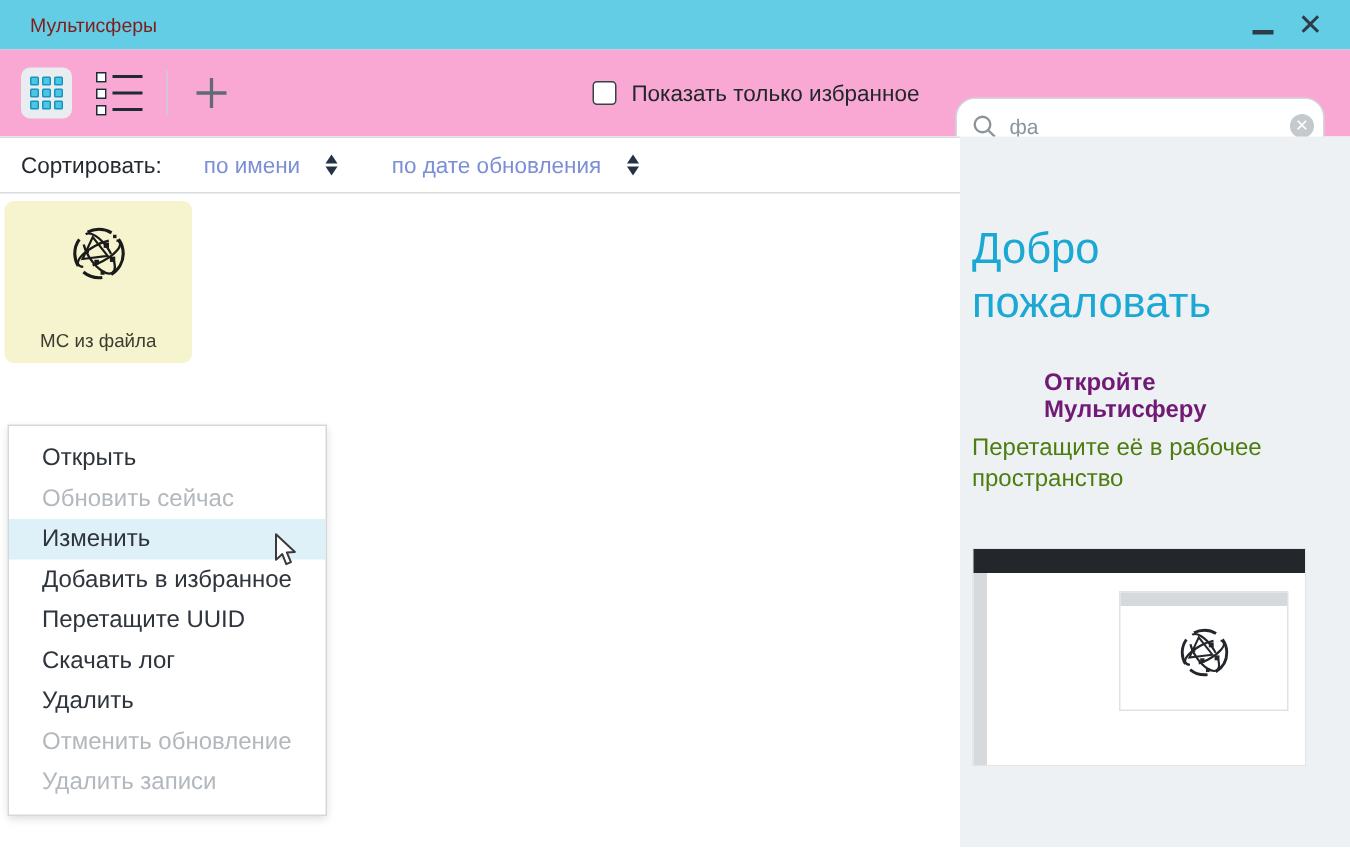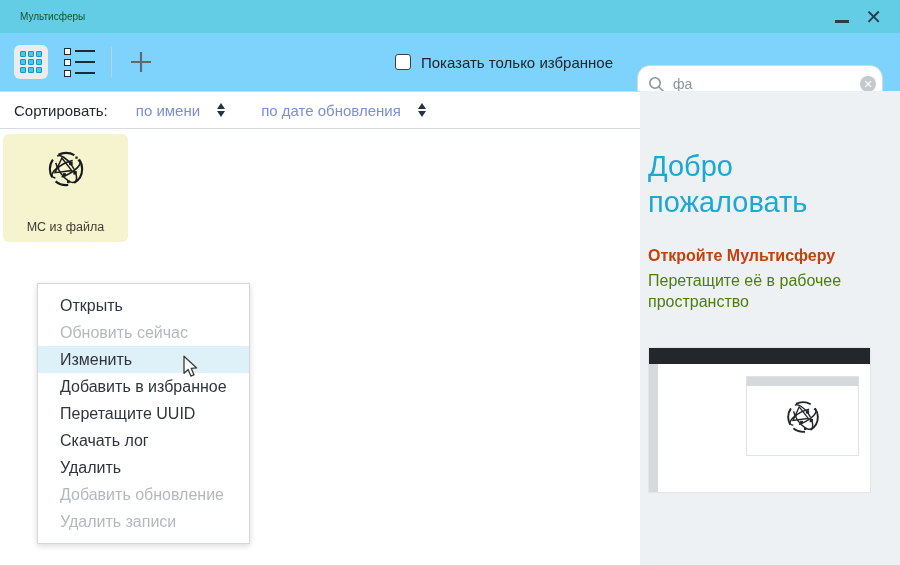--- a/index.html
+++ b/index.html
@@ -6,27 +6,27 @@
     --titlebar-bg:#62cde4; --accent:#35bfe3; --link-blue:#7b8ed6;
     --tile-bg:#f5f4cf; --menu-hover-bg:#def0f8; --disabled-text:#b3b8be;
     --sidebar-bg:#eef1f3; --welcome-heading:#1ba9d4; --dark-text:#2b3640;
   }
   *{box-sizing:border-box;margin:0;padding:0;font-family:"Liberation Sans",sans-serif;}
   body{width:900px;height:565px;overflow:hidden;background:#fff;}
   .window{position:relative;width:900px;height:565px;background:#fff;overflow:hidden;}
 
   
   .titlebar{height:33px;background:var(--titlebar-bg);display:flex;align-items:center;padding:0 18px 0 20px;}
-  .titlebar .title{font-size:10px;color:#14532d;}
+  .titlebar .title{font-size:13px;color:#7f1d1d;}
   .win-controls{margin-left:auto;display:flex;align-items:center;gap:16px;}
   .min-btn{width:14px;height:3px;background:#2c3d49;display:inline-block;transform:translateY(5px);cursor:default;}
   .close-btn{font-size:20px;line-height:20px;color:#2c3d49;cursor:default;}
 
   
-  .toolbar{height:58px;background:#7dd3fc;display:flex;align-items:center;padding:0 17px 0 14px;justify-content:center;}
+  .toolbar{height:58px;background:#f9a8d4;display:flex;align-items:center;padding:0 17px 0 14px;justify-content:center;}
   .icon-btn{display:flex;align-items:center;justify-content:center;background:transparent;border:none;cursor:pointer;}
   .view-grid{width:34px;height:34px;border-radius:6px;background:#e9edef;}
   .grid-icon{display:grid;grid-template-columns:repeat(3,6px);grid-template-rows:repeat(3,6px);gap:2px;}
   .grid-icon i{background:#49c7e8;border:1px solid #1994bc;border-radius:1px;}
   .view-list{width:34px;height:34px;margin-left:14px;}
   .list-icon{display:flex;flex-direction:column;gap:4px;}
   .list-icon .row{display:flex;align-items:center;gap:4px;}
   .list-icon .bullet{width:7px;height:7px;border:1.6px solid #1e2a38;background:#fff;}
   .list-icon .bar{width:20px;height:2.6px;background:#1e2a38;}
   .tb-divider{width:1px;height:30px;background:#c9ced2;margin:0 13px 0 15px;}
@@ -51,31 +51,31 @@
   .tri-up{width:0;height:0;border-left:4.5px solid transparent;border-right:4.5px solid transparent;border-bottom:6px solid #253244;margin-bottom:2px;}
   .tri-down{width:0;height:0;border-left:4.5px solid transparent;border-right:4.5px solid transparent;border-top:6px solid #253244;}
 
   .tile{width:125px;height:108px;margin:5px 0 0 3px;background:var(--tile-bg);border-radius:6px;display:flex;flex-direction:column;align-items:center;cursor:pointer;}
   .tile .sphere{margin-top:10px;}
   .tile-label{margin-top:26px;font-size:12.5px;color:#3c3c30;}
 
   
   .sidebar{flex:1;background:var(--sidebar-bg);padding:57px 20px 0 8px;}
   .welcome{font-size:29px;line-height:1.25;color:var(--welcome-heading);max-width:210px;font-weight:400;}
-  .hint-title{display:block;margin-top:26px;font-size:16px;font-weight:bold;color:#c2410c;}
+  .hint-title{display:block;margin-top:26px;font-size:16px;font-weight:bold;color:#701a75;margin-left:48px;}
   .hint-text{margin-top:5px;font-size:16px;line-height:1.35;color:#4d7c0f;max-width:215px;}
   .illu{position:relative;margin-top:34px;width:223px;height:146px;background:#fff;border:1px solid #e3e6e8;}
   .illu-topbar{height:16px;background:#23272c;}
   .illu-leftstrip{position:absolute;left:0;top:16px;bottom:0;width:9px;background:#d7dadc;}
   .illu-panel{position:absolute;left:97px;top:28px;width:113px;height:80px;background:#fff;border:1px solid #e0e3e5;}
   .illu-panel-strip{height:9px;background:#d6d9db;}
   .illu-panel .sphere{display:block;margin:8px auto 0;}
 
   
-  .context-menu{position:absolute;left:37px;top:283px;width:213px;background:#fff;border:1px solid #d4d8db;box-shadow:0 2px 6px rgba(0,0,0,.15);padding:8px 0;z-index:10;}
+  .context-menu{position:absolute;left:5px;top:283px;width:213px;background:#fff;border:1px solid #d4d8db;box-shadow:0 2px 6px rgba(0,0,0,.15);padding:8px 0;z-index:10;}
   .menu-item{height:27px;line-height:27px;padding-left:22px;font-size:16px;color:#2f353c;white-space:nowrap;cursor:pointer;}
   .menu-item.hover{background:var(--menu-hover-bg);}
   .menu-item.disabled{color:var(--disabled-text);cursor:default;}
 
   .cursor{position:absolute;left:180px;top:355px;z-index:20;pointer-events:none;}
 </style>
 </head>
 <body>
 
 <div class="window">
@@ -211,21 +211,21 @@
   </div>
 
   <div class="context-menu">
     <div class="menu-item">Открыть</div>
     <div class="menu-item disabled">Обновить сейчас</div>
     <div class="menu-item hover">Изменить</div>
     <div class="menu-item">Добавить в избранное</div>
     <div class="menu-item">Перетащите UUID</div>
     <div class="menu-item">Скачать лог</div>
     <div class="menu-item">Удалить</div>
-    <div class="menu-item disabled">Добавить обновление</div>
+    <div class="menu-item disabled">Отменить обновление</div>
     <div class="menu-item disabled">Удалить записи</div>
   </div>
 
   <svg class="cursor" width="20" height="24" viewBox="0 0 13 20">
     <path d="M1.5 1 L1.5 15.2 L5 12 L7.2 17.6 L9.8 16.5 L7.5 11.1 L12 10.8 Z" fill="#fff" stroke="#3a3a3a" stroke-width="1.1" stroke-linejoin="round"></path>
   </svg>
 
 </div>
 
 </body></html>

